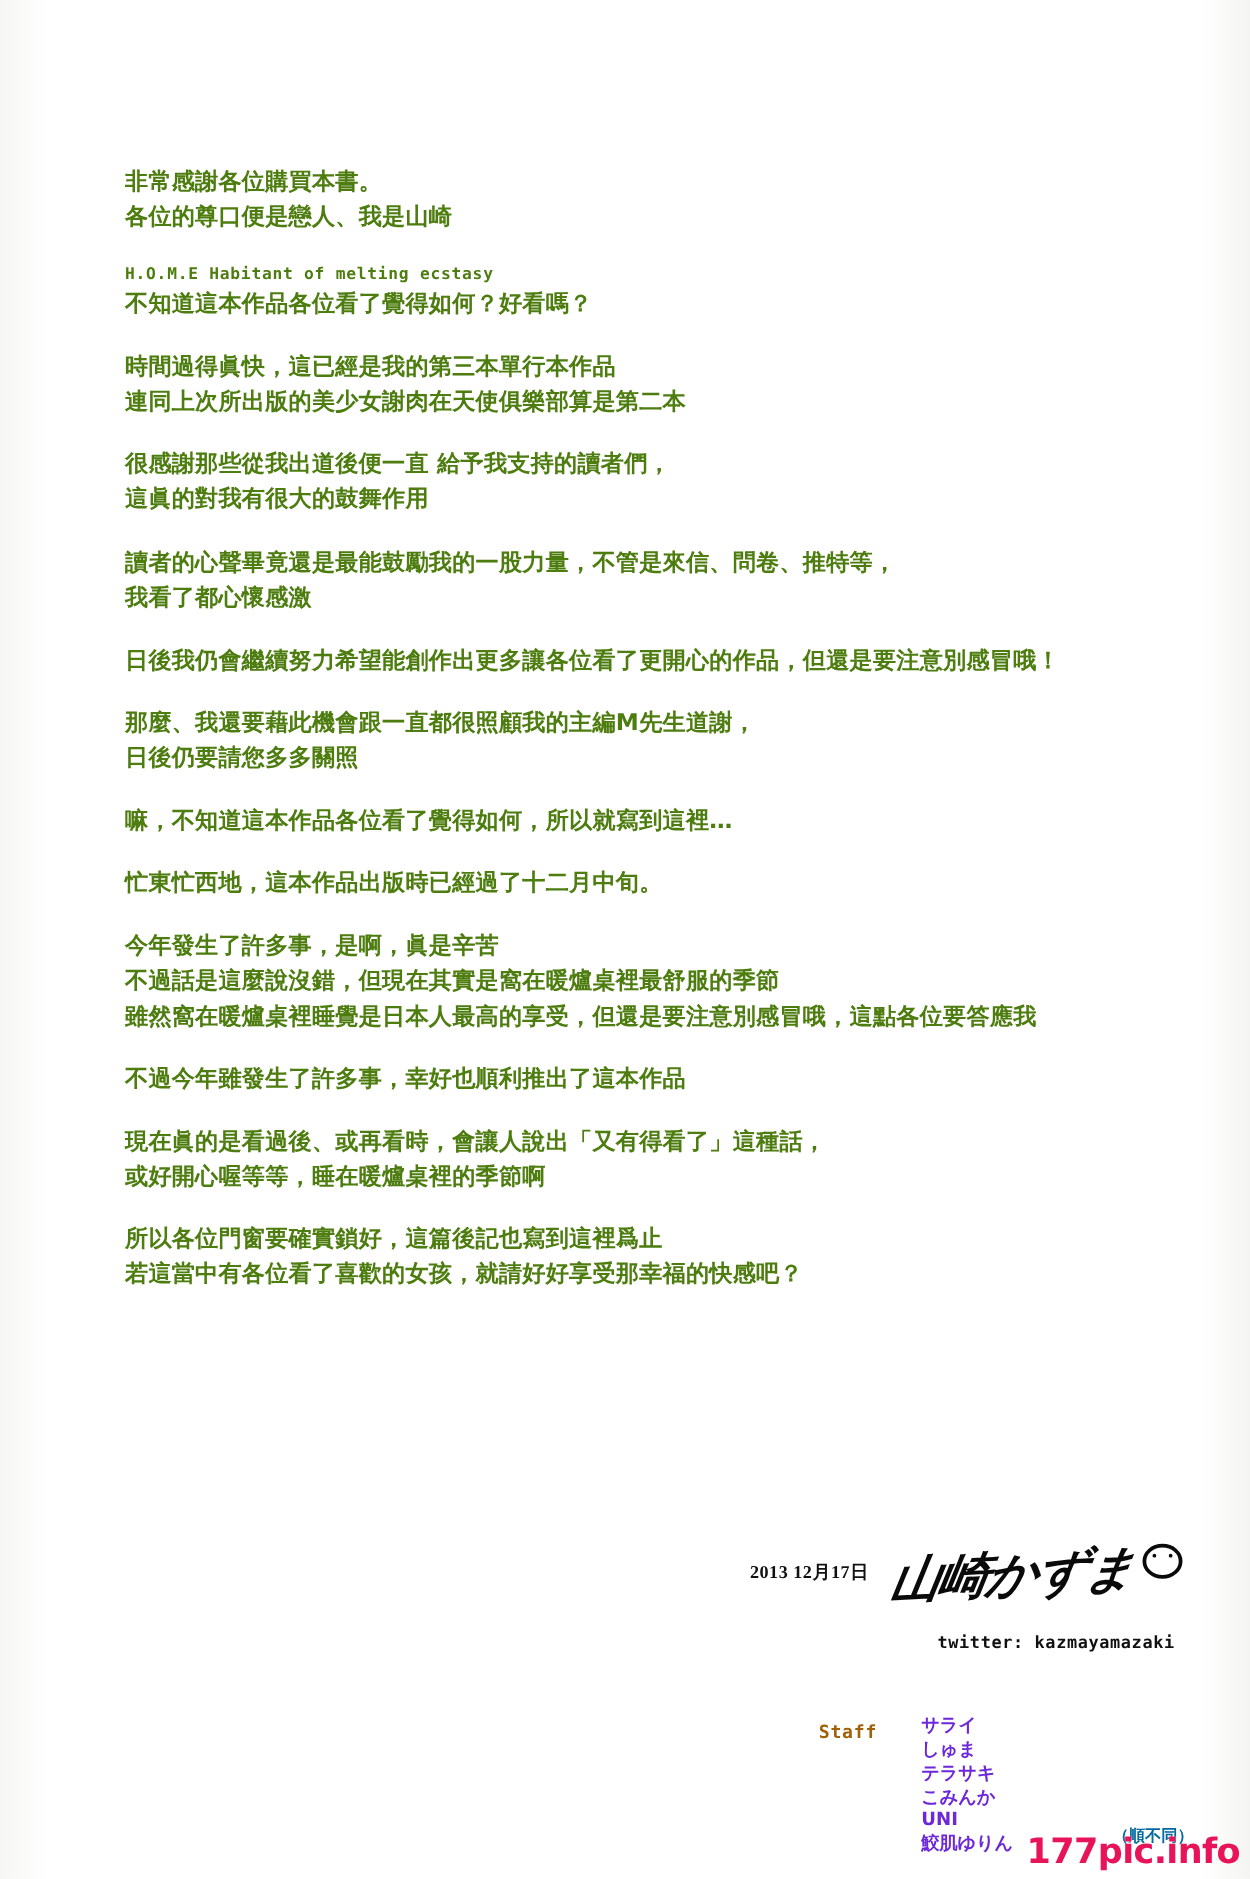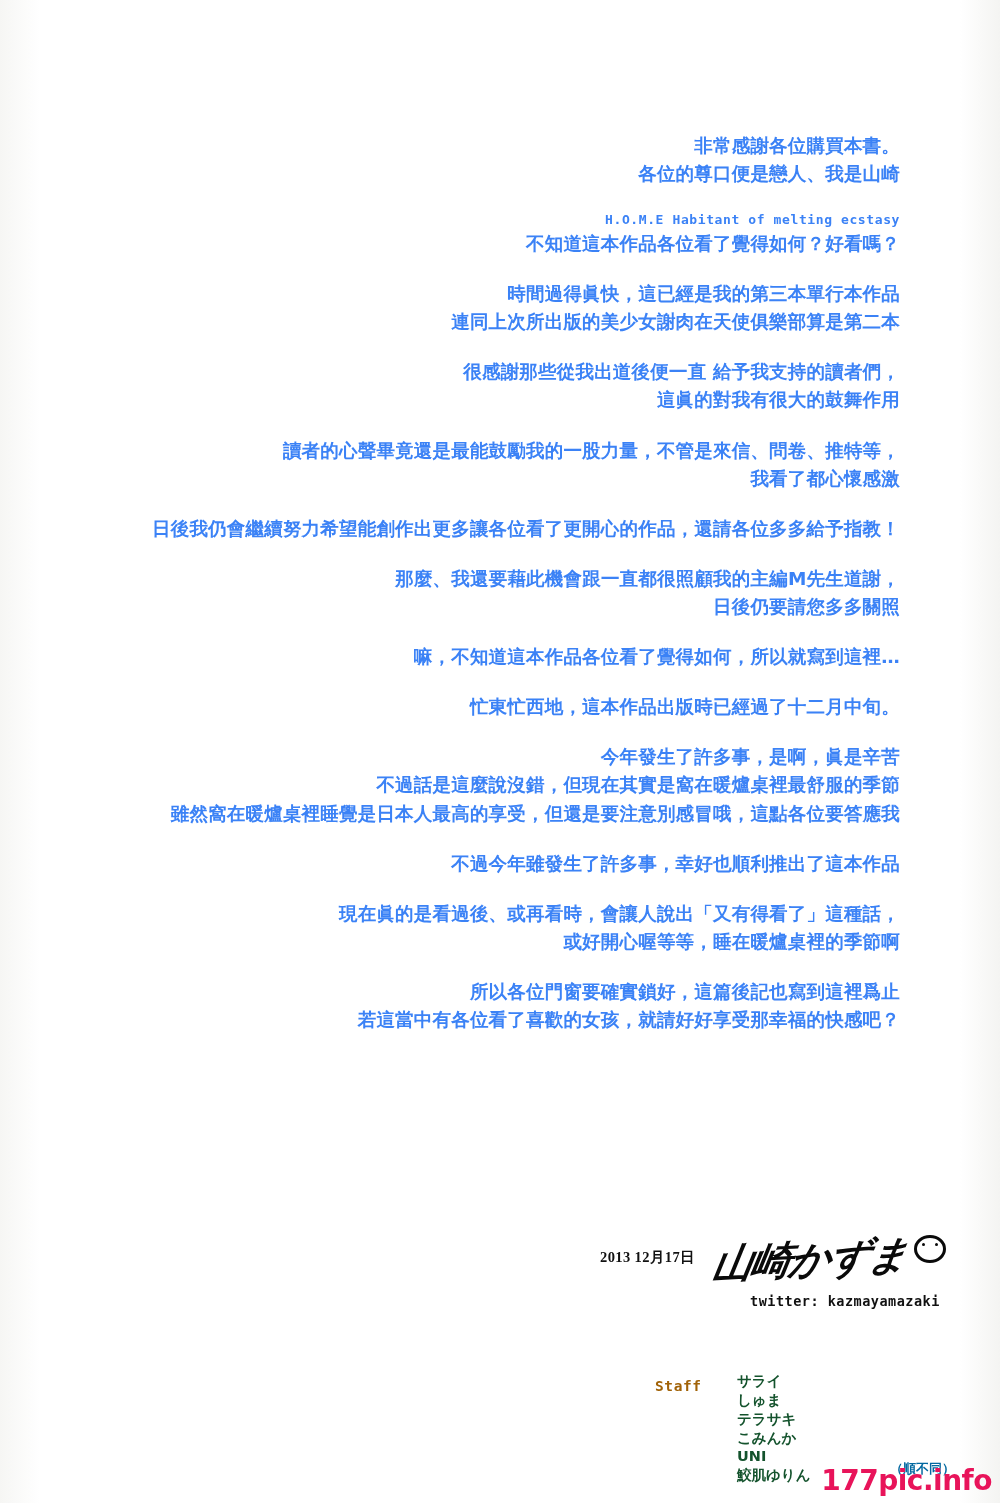--- a/index.html
+++ b/index.html
@@ -33,23 +33,22 @@
     left: 100px;
     top: 132px;
     width: 800px;
   }
   .para {
     margin: 0 0 22px 0;
     font-family: "DejaVu Sans", sans-serif;
     font-size: 18.5px;
     line-height: 1.52;
     letter-spacing: 0.2px;
-    color: #3b82f6;
+    color: #4d7c0f;
     font-weight: 600;
-    text-align: right;
   }
   .line {
     display: block;
     white-space: nowrap;
   }
   .latin {
     font-family: "DejaVu Sans Mono", monospace;
     font-size: 13px;
     letter-spacing: 0.6px;
     font-weight: 700;
@@ -105,21 +104,21 @@
     background: #0a0a0a;
     border-radius: 50%;
   }
   .sign-face::before { left: 5px; }
   .sign-face::after { right: 5px; }
   .twitter {
     font-family: "DejaVu Sans Mono", monospace;
     font-size: 13.5px;
     font-weight: 700;
     letter-spacing: 0.5px;
-    margin-top: 6px;
+    margin-top: 19px;
     margin-left: 150px;
     color: #111;
   }
   .staff-block {
     position: absolute;
     left: 655px;
     top: 1372px;
     width: 340px;
   }
   .staff-label {
@@ -133,21 +132,21 @@
     color: #a16207;
   }
   .staff-names {
     position: absolute;
     left: 82px;
     top: 0;
     font-family: "DejaVu Sans", sans-serif;
     font-size: 14.5px;
     line-height: 1.3;
     font-weight: 600;
-    color: #14532d;
+    color: #6d28d9;
   }
   .staff-names span { display: block; white-space: nowrap; }
   .staff-note {
     position: absolute;
     left: 235px;
     top: 88px;
     font-family: "DejaVu Sans", sans-serif;
     font-size: 13px;
     font-weight: 600;
     color: #0369a1;
@@ -191,21 +190,21 @@
       <span class="line">很感謝那些從我出道後便一直 給予我支持的讀者們，</span>
       <span class="line">這眞的對我有很大的鼓舞作用</span>
     </p>
 
     <p class="para">
       <span class="line">讀者的心聲畢竟還是最能鼓勵我的一股力量，不管是來信、問卷、推特等，</span>
       <span class="line">我看了都心懷感激</span>
     </p>
 
     <p class="para">
-      <span class="line">日後我仍會繼續努力希望能創作出更多讓各位看了更開心的作品，還請各位多多給予指教！</span>
+      <span class="line">日後我仍會繼續努力希望能創作出更多讓各位看了更開心的作品，但還是要注意別感冒哦！</span>
     </p>
 
     <p class="para">
       <span class="line">那麼、我還要藉此機會跟一直都很照顧我的主編M先生道謝，</span>
       <span class="line">日後仍要請您多多關照</span>
     </p>
 
     <p class="para">
       <span class="line">嘛，不知道這本作品各位看了覺得如何，所以就寫到這裡…</span>
     </p>

